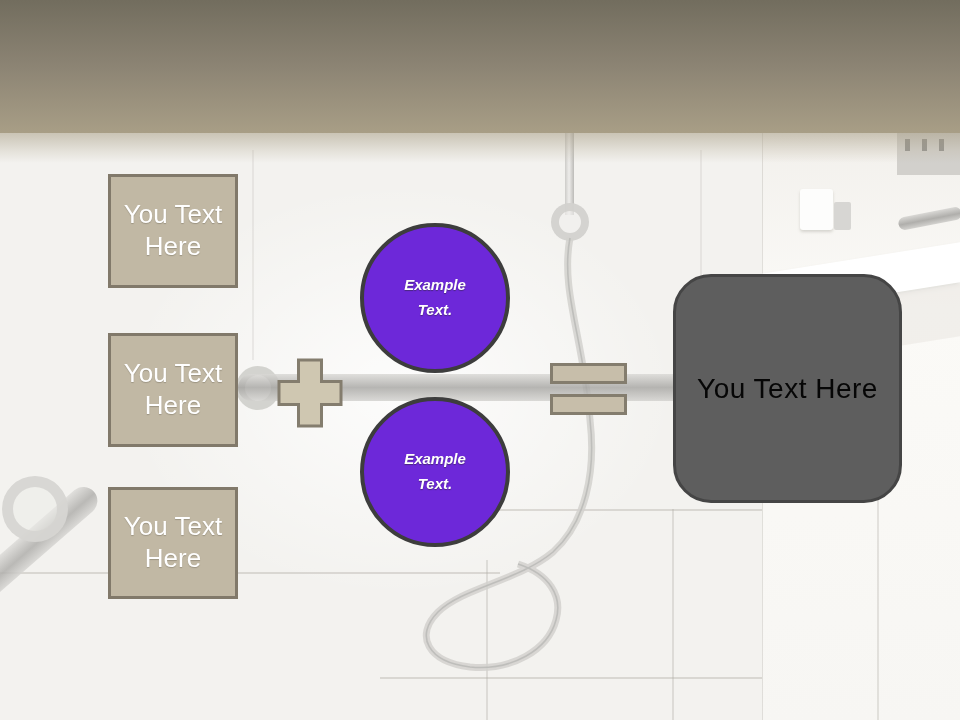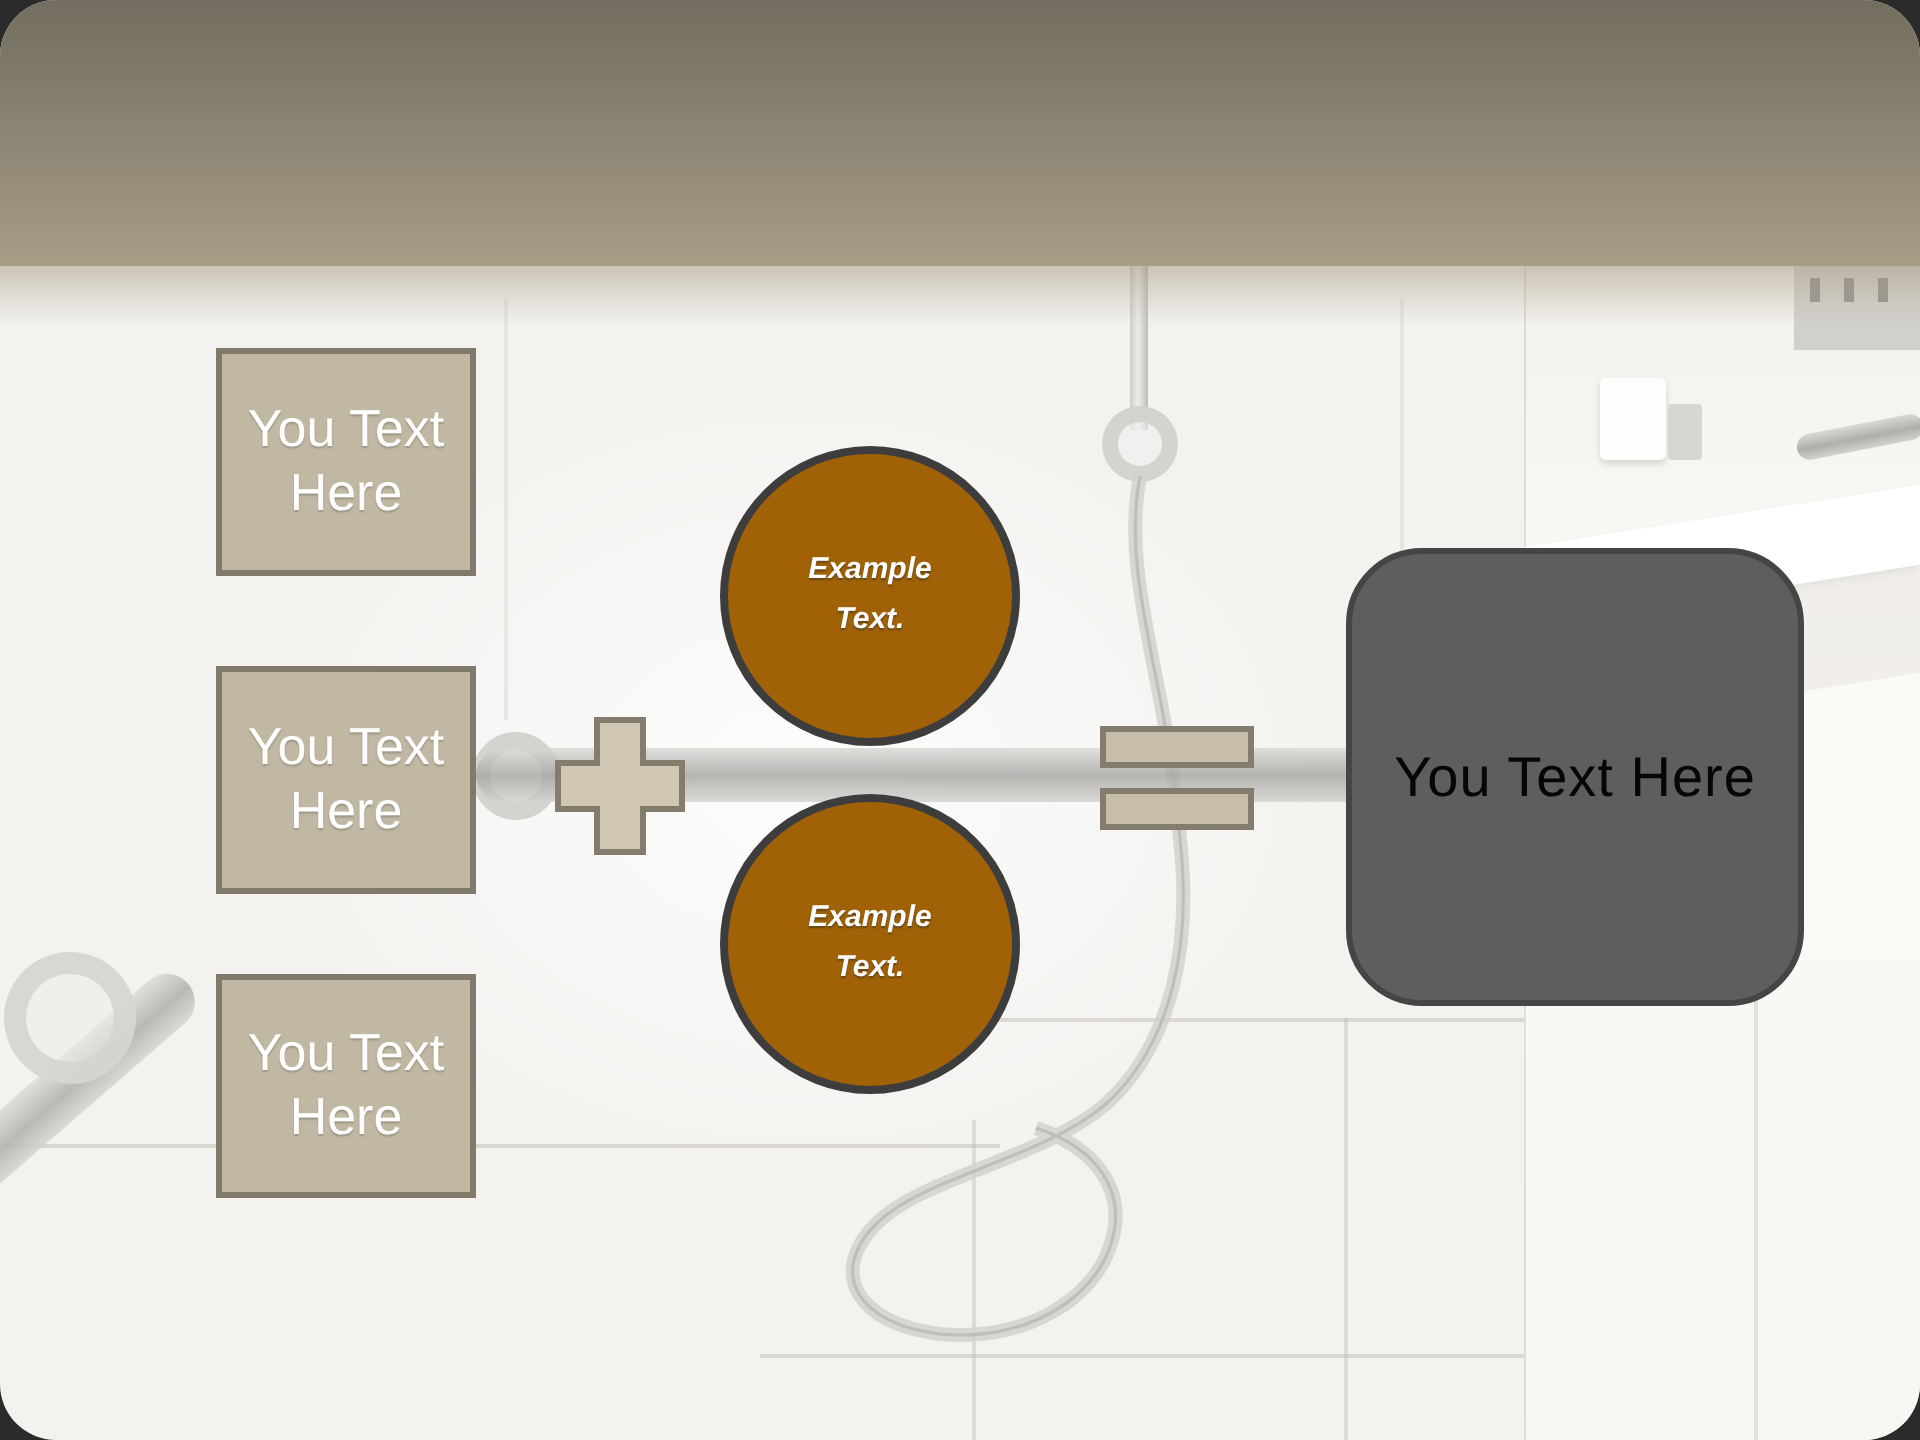--- a/index.html
+++ b/index.html
@@ -1,20 +1,19 @@
 <!DOCTYPE html>
 <html><head>
 <meta charset="utf-8">
 <style>
   html,body{margin:0;padding:0;background:#2b2b2b;}
   .slide{
     position:relative;width:960px;height:720px;overflow:hidden;
     font-family:"Liberation Sans",sans-serif;
     background:#f3f2ef;
-    border-radius:28px;
   }
   
   .photo{position:absolute;inset:0;z-index:1;}
   .photo *{position:absolute;}
   .tile-line-h{background:rgba(175,172,164,0.38);height:2px;}
   .tile-line-v{background:rgba(175,172,164,0.32);width:2px;}
   .wall-glow{left:120px;top:180px;width:560px;height:420px;border-radius:50%;
     background:radial-gradient(ellipse at center,rgba(255,255,255,0.8),rgba(255,255,255,0) 70%);}
   .right-panel{left:762px;top:133px;width:198px;height:587px;
     background:linear-gradient(180deg,#f2f0ec 0%,#fbfaf7 30%,#f7f6f3 100%);
@@ -59,21 +58,21 @@
   .shape{z-index:4;}
   .input-box{position:absolute;left:108px;width:130px;box-sizing:border-box;
     background:#c1b8a4;border:3px solid #81796a;
     display:flex;align-items:center;justify-content:center;text-align:center;
     color:#ffffff;font-size:26px;line-height:1.22;
     text-shadow:0 1px 1px rgba(90,84,70,0.35);}
   .input-box.b1{top:174px;height:114px;}
   .input-box.b2{top:333px;height:114px;}
   .input-box.b3{top:487px;height:112px;}
   .circle{position:absolute;left:360px;width:150px;height:150px;box-sizing:border-box;
-    border-radius:50%;background:#a16207;border:4px solid #3d3d3d;
+    border-radius:50%;background:#6d28d9;border:4px solid #3d3d3d;
     display:flex;align-items:center;justify-content:center;text-align:center;
     color:#ffffff;font-weight:bold;font-style:italic;font-size:15px;line-height:1.65;
     padding:0 30px;text-shadow:0 1px 1px rgba(40,40,40,0.5);}
   .circle.c1{top:223px;}
   .circle.c2{top:397px;}
   .plus-wrap{position:absolute;left:277px;top:358px;width:66px;height:70px;}
   .equals-wrap{position:absolute;left:550px;top:363px;width:77px;}
   .equals-bar{box-sizing:border-box;width:77px;height:21px;background:#c7beaa;
     border:3px solid #847d6e;}
   .equals-bar.e2{margin-top:10px;}

